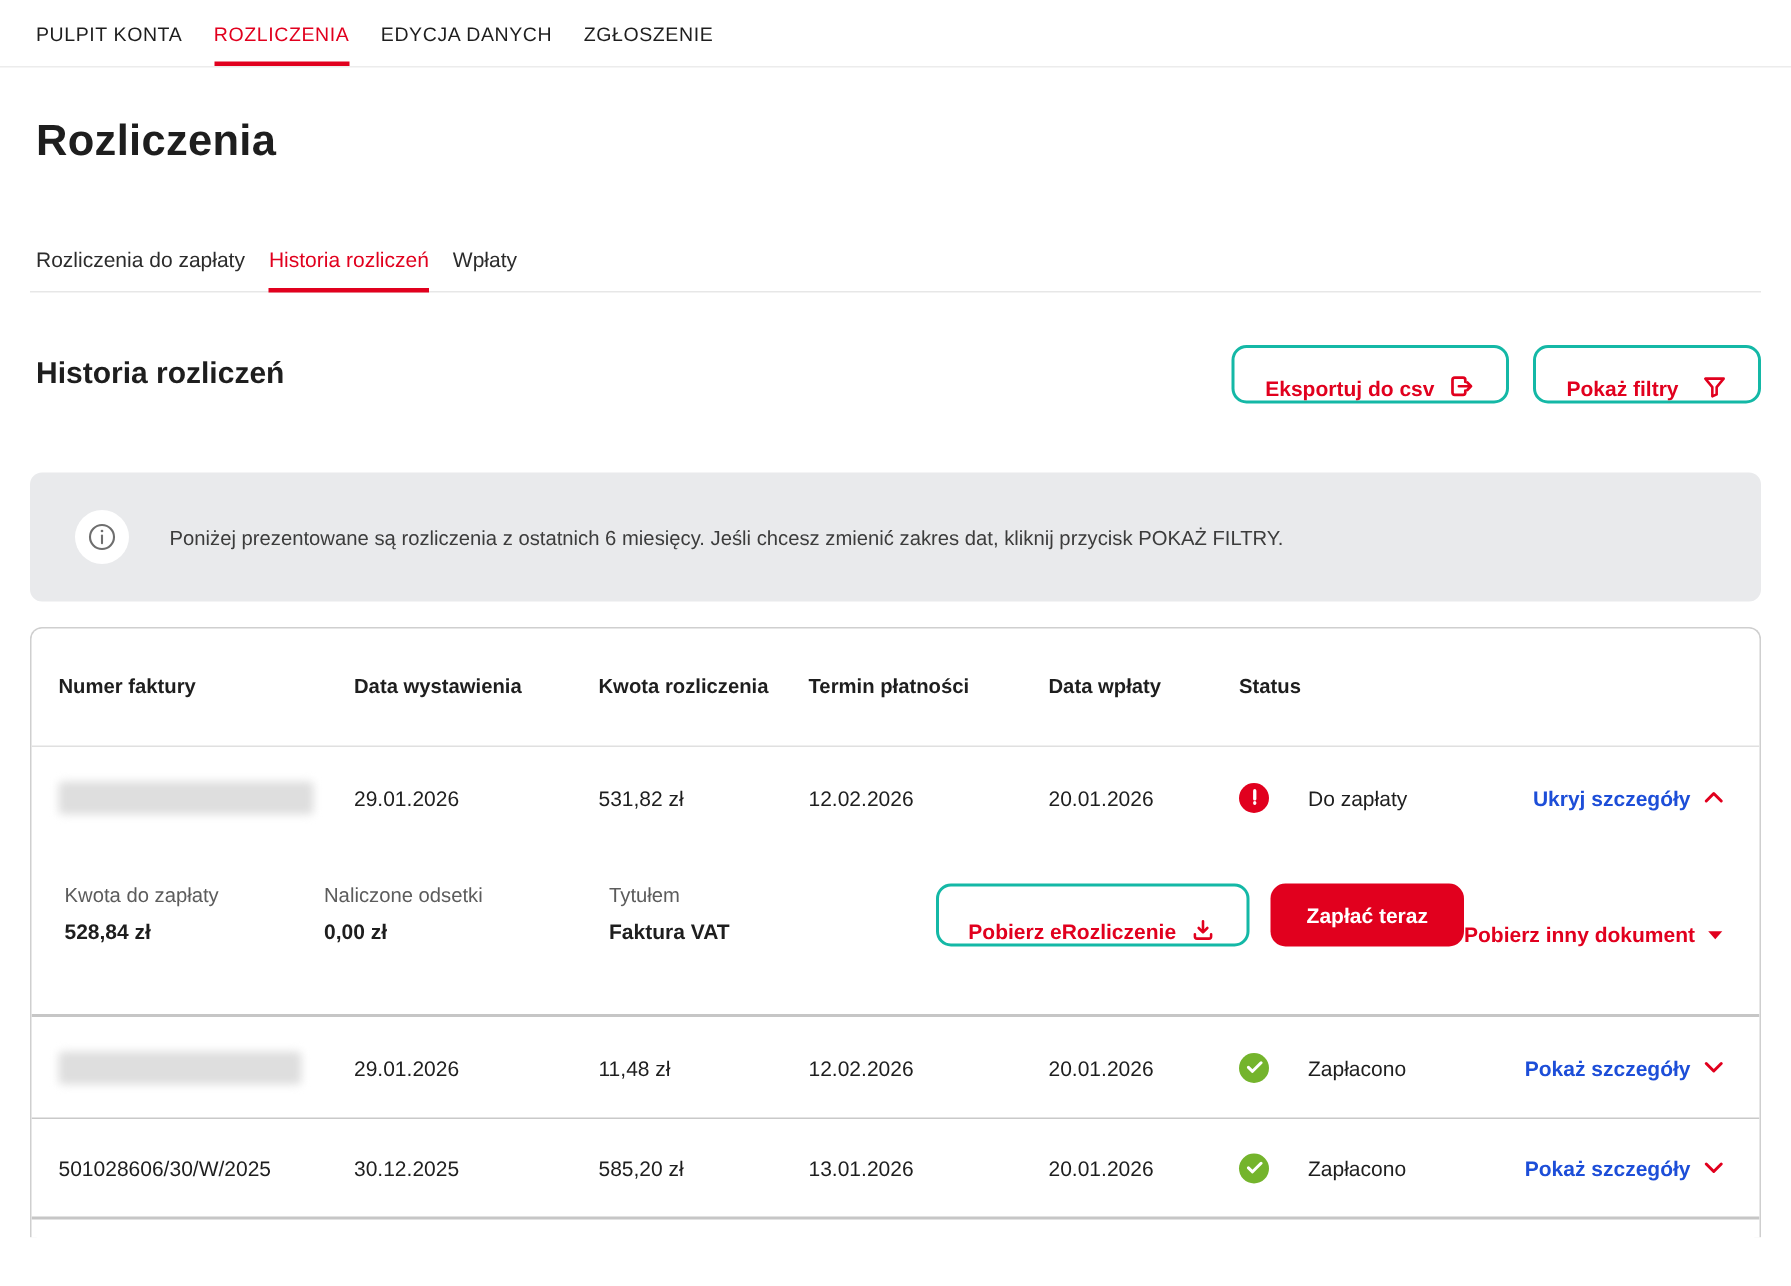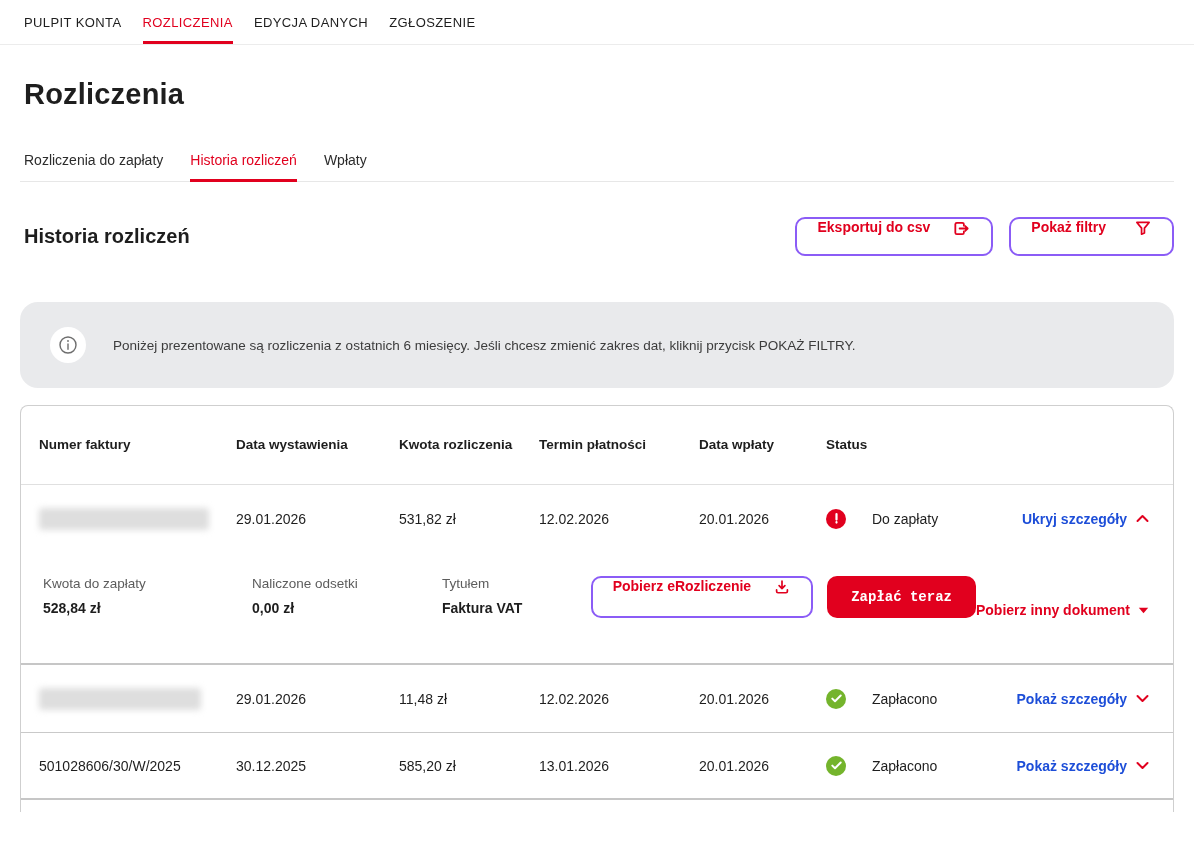--- a/index.html
+++ b/index.html
@@ -12,40 +12,40 @@
   .topnav-item { display:flex; align-items:center; font-size:13px; letter-spacing:.4px;
                  font-weight:500; color:#1e1e1e; cursor:pointer; position:relative; }
   .topnav-item.active { color:#e1001e; }
   .topnav-item.active::after { content:""; position:absolute; left:0; right:0; bottom:0;
                  height:3px; background:#e1001e; }
 
   
   .page { padding:0 20px; }
   .page-title { font-size:29px; font-weight:800; margin:33px 0 0 4px; letter-spacing:.2px; }
 
-  .tabs { display:flex; gap:27px; margin-top:41px; border-bottom:1px solid #e7e7e7; padding-left:4px; }
+  .tabs { display:flex; gap:16px; margin-top:54px; border-bottom:1px solid #e7e7e7; padding-left:4px; }
   .tab { font-size:14px; color:#2c2c2c; padding-bottom:13px; cursor:pointer; position:relative; }
   .tab.active { color:#e1001e; }
   .tab.active::after { content:""; position:absolute; left:0; right:0; bottom:-1px;
                  height:3px; background:#e1001e; }
 
   .section-row { display:flex; align-items:center; justify-content:space-between;
                  margin-top:35px; padding-left:4px; }
   .section-title { font-size:20px; font-weight:800; }
   .btn-group { display:flex; gap:16px; }
-  .btn-outline { display:flex; align-items:flex-start; gap:22px; height:39px; padding:0 20px;
-                 background:#fff; border:2px solid #8b5cf6; border-radius:10px;
+  .btn-outline { display:flex; align-items:flex-end; gap:9px; height:39px; padding:0 20px;
+                 background:#fff; border:2px solid #14b8a6; border-radius:10px;
                  color:#e1001e; font-size:14px; font-weight:700; cursor:pointer;
                  font-family:"Liberation Sans", sans-serif; }
   .btn-solid  { height:42px; padding:0 24px; background:#e1001e; border:none; border-radius:10px;
                  color:#fff; font-size:14px; font-weight:700; cursor:pointer;
-                 font-family:Liberation Mono, monospace; }
-
-  
-  .banner { margin-top:46px; background:#e9eaec; border-radius:18px; height:86px;
+                 font-family:Liberation Sans, sans-serif; }
+
+  
+  .banner { margin-top:46px; background:#e9eaec; border-radius:8px; height:86px;
             display:flex; align-items:center; gap:27px; padding:0 30px; }
   .banner-icon { width:36px; height:36px; border-radius:50%; background:#fff; flex:0 0 36px;
             display:flex; align-items:center; justify-content:center; }
   .banner-text { font-size:13.5px; color:#3c3c3c; }
 
   
   .card { margin-top:17px; border:1px solid #cfcfcf; border-radius:8px 8px 0 0;
           border-bottom:none; background:#fff; overflow:hidden; }
   .trow { display:grid; grid-template-columns:197px 163px 140px 160px 127px 180px 1fr;
           align-items:center; padding:0 24px 0 18px; }
@@ -61,21 +61,21 @@
            display:flex; align-items:center; justify-content:center; }
   .badge.unpaid { background:#e1001e; }
   .badge.paid   { background:#74b42c; }
   .row-link { display:flex; align-items:center; justify-content:flex-end; gap:9px;
               color:#1d4ed8; font-size:14px; font-weight:700; cursor:pointer; white-space:nowrap; }
 
   
   .details { display:flex; justify-content:space-between; padding:24px 24px 45px 22px; }
   .detail-cols { display:flex; }
   .detail-col { margin-right:20px; }
-  .detail-col.c1 { width:153px; } .detail-col.c2 { width:170px;margin-left:36px; }
+  .detail-col.c1 { width:153px; } .detail-col.c2 { width:170px; }
   .detail-label { font-size:13.5px; color:#5c5c5c; }
   .detail-value { font-size:14px; font-weight:700; margin-top:9px; }
   .detail-actions { display:flex; flex-direction:row; align-items:flex-end; }
   .detail-btns { display:flex; gap:14px; align-items:center; }
   .btn-outline.tall { height:42px; }
   .other-doc { margin-top:19px; display:flex; align-items:center; gap:8px;
                color:#e1001e; font-size:14px; font-weight:700; cursor:pointer; }
 
   svg { display:block; }
 </style>

